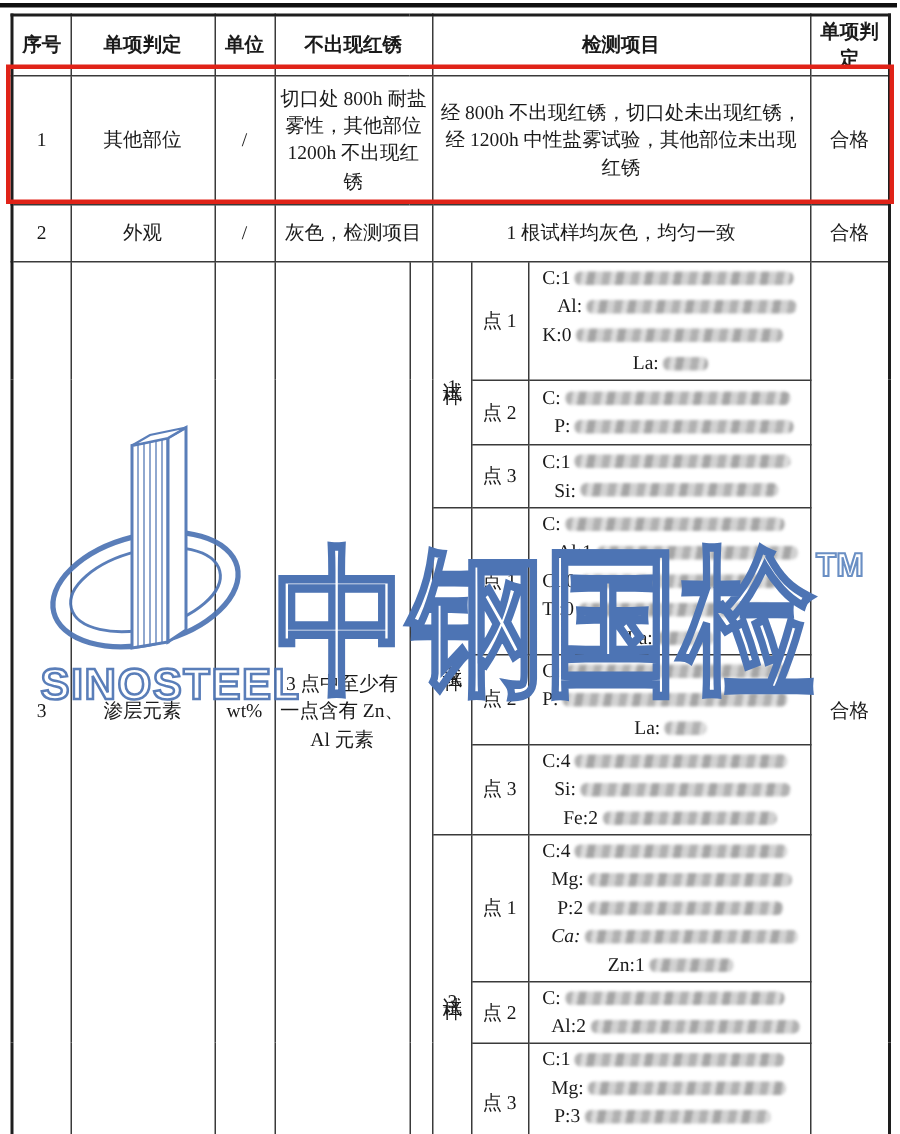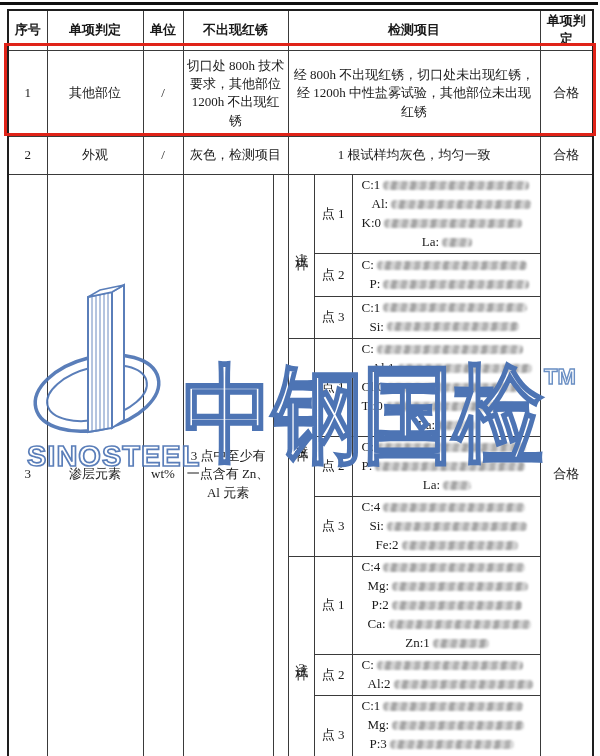--- a/index.html
+++ b/index.html
@@ -64,21 +64,21 @@
     <th>单项判定</th>
     <th>单位</th>
     <th colspan="2">不出现红锈</th>
     <th colspan="3">检测项目</th>
     <th>单项判定</th>
   </tr>
   <tr style="height:86px">
     <td>1</td>
     <td>其他部位</td>
     <td>/</td>
-    <td colspan="2" class="req-cell">切口处 800h 技术要求，其他部位 1200h 不出现红锈</td>
+    <td colspan="2" class="req-cell">切口处 800h 耐盐雾性，其他部位 1200h 不出现红锈</td>
     <td colspan="3" class="res-cell">经 800h 不出现红锈，切口处未出现红锈，经 1200h 中性盐雾试验，其他部位未出现红锈</td>
     <td>合格</td>
   </tr>
   <tr style="height:38px">
     <td>2</td>
     <td>外观</td>
     <td>/</td>
     <td colspan="2" class="req-cell">灰色，检测项目</td>
     <td colspan="3" class="res-cell">1 根试样均灰色，均匀一致</td>
     <td>合格</td>
@@ -228,21 +228,21 @@
               <span class="chem-bar" style="width: 142px;"></span>
             </div>
             <div class="chem-line" style="padding-left: 6px;">
               <span class="chem-label">Mg:</span>
               <span class="chem-bar" style="width: 136px;"></span>
             </div>
             <div class="chem-line" style="padding-left: 10px;">
               <span class="chem-label">P:2</span>
               <span class="chem-bar" style="width: 130px;"></span>
             </div>
-            <div class="chem-line" style="padding-left: 6px;">
+            <div class="chem-line" style="padding-left: 6px; font-style: italic;">
               <span class="chem-label">Ca:</span>
               <span class="chem-bar" style="width: 142px;"></span>
             </div>
             <div class="chem-line center">
               <span class="chem-label">Zn:1</span>
               <span class="chem-bar" style="width: 56px;"></span>
             </div>
           </div>
         </td>
   </tr>

